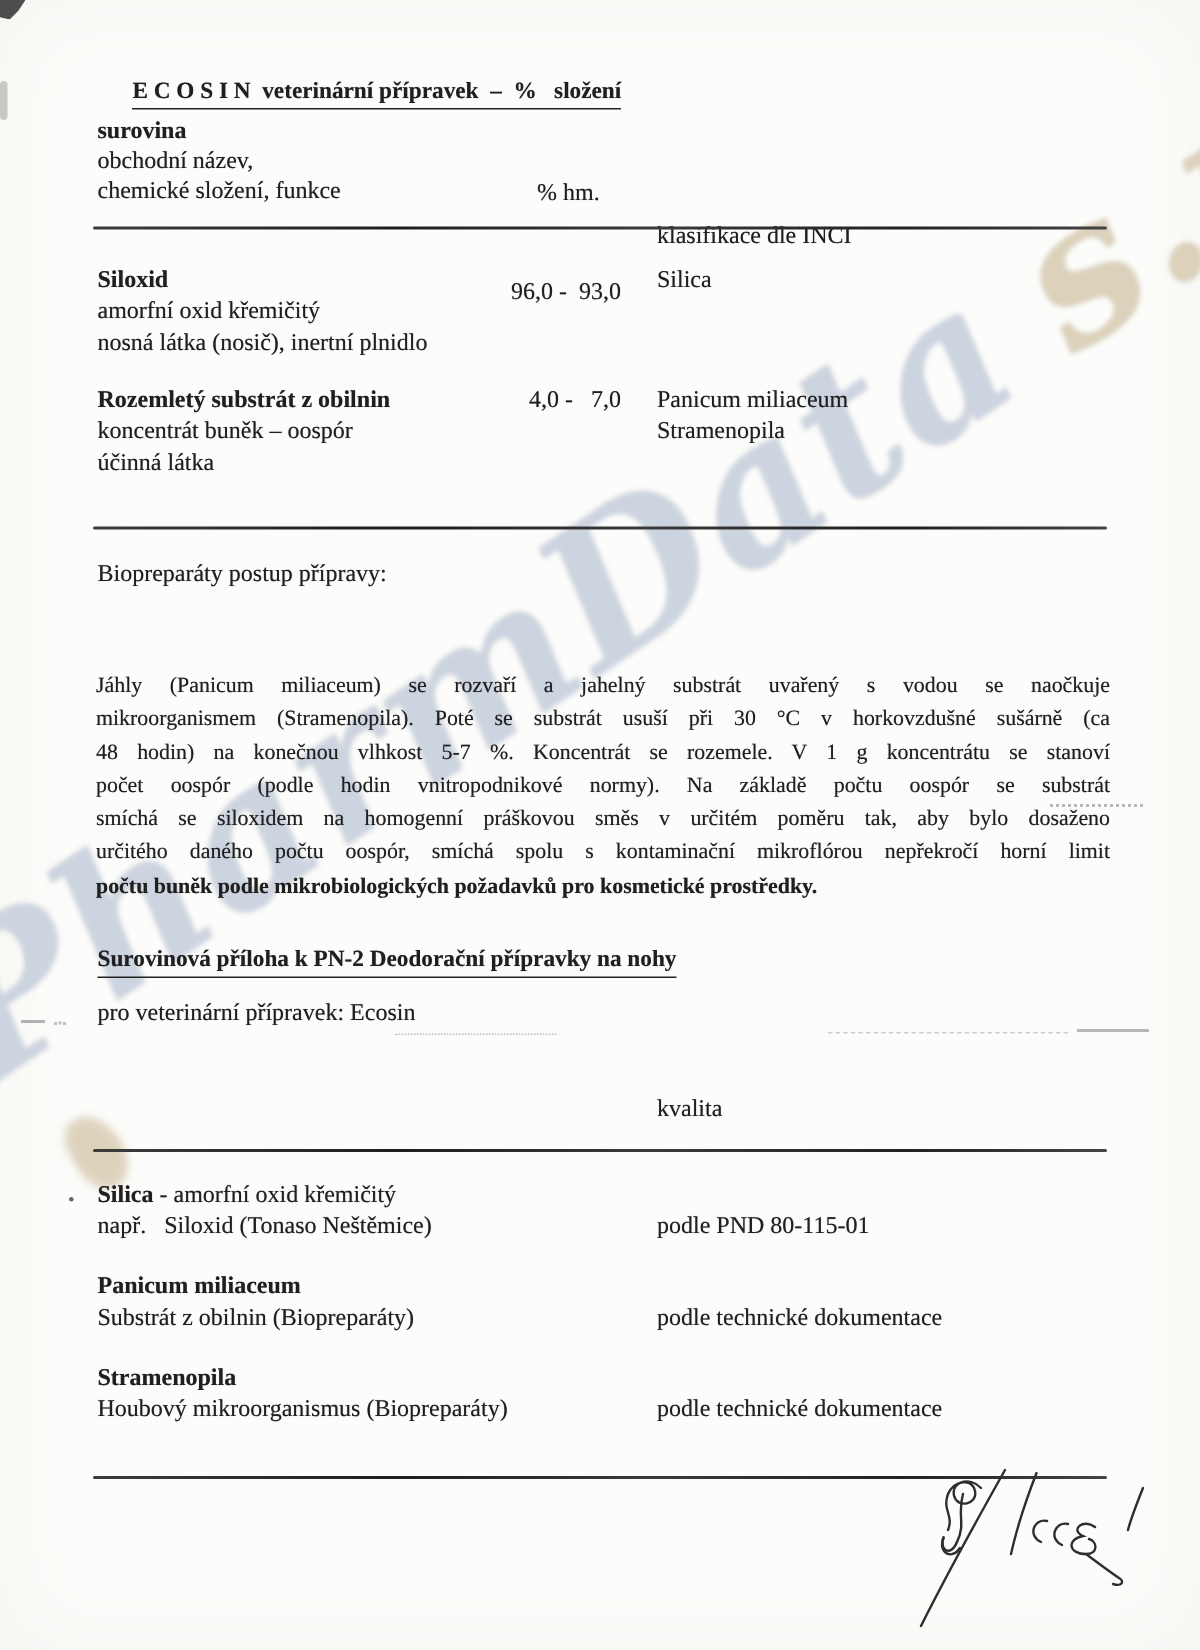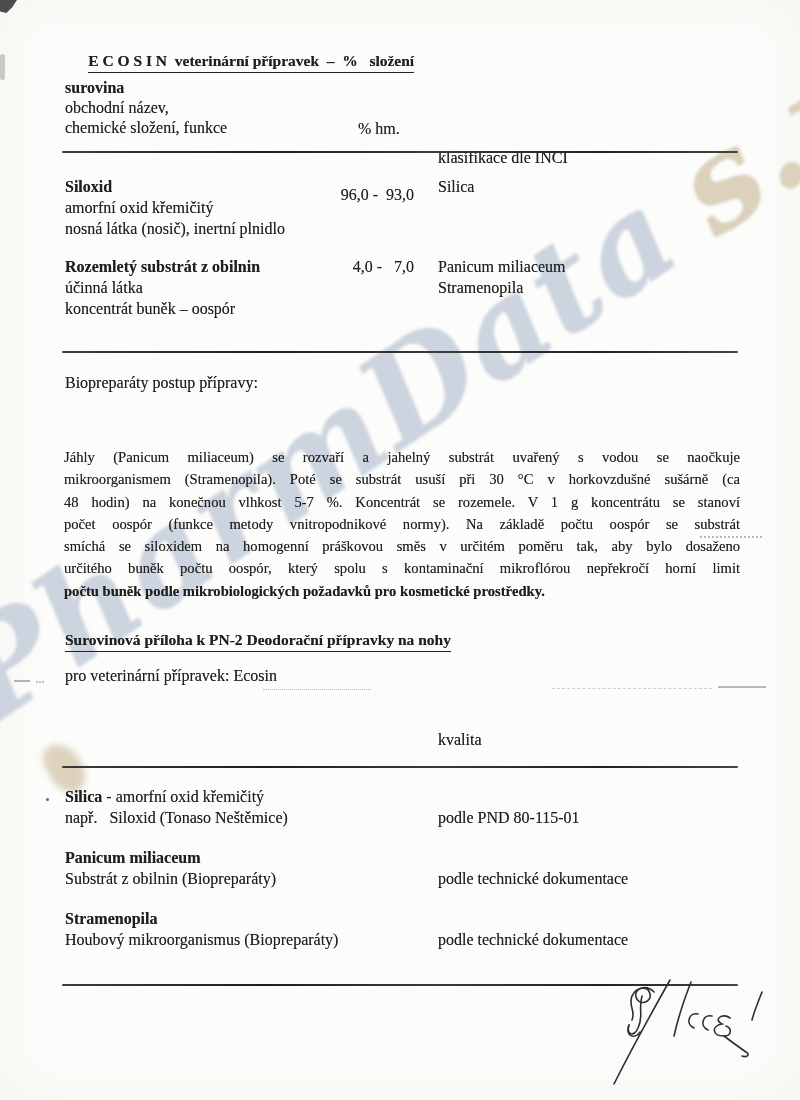--- a/index.html
+++ b/index.html
@@ -108,40 +108,40 @@
     <div class="abs fs" style="left:65px; top:176px;">
       <div class="b pre">Siloxid</div>
       <div class="pre">amorfní oxid křemičitý</div>
       <div class="pre">nosná látka (nosič), inertní plnidlo</div>
     </div>
     <div class="abs fs pre col2" style="top:184px;text-align:right;">96,0 -  93,0</div>
     <div class="abs fs pre col3" style="top:176px;">Silica</div>
 
     <div class="abs fs" style="left:65px; top:256px;">
       <div class="b pre">Rozemletý substrát z obilnin</div>
+      <div class="pre">koncentrát buněk – oospór</div>
       <div class="pre">účinná látka</div>
-      <div class="pre">koncentrát buněk – oospór</div>
     </div>
     <div class="abs fs pre col2" style="top:256px;text-align:right;">4,0 -   7,0</div>
     <div class="abs fs col3" style="top:256px;">
       <div class="pre">Panicum miliaceum</div>
       <div class="pre">Stramenopila</div>
     </div>
 
     <div class="rule" style="top:351px;"></div>
 
     <div class="abs fs pre" style="left:65px; top:372px;">Biopreparáty postup přípravy:</div>
 
     <div class="abs para">
       <div class="jline">Jáhly (Panicum miliaceum) se rozvaří a jahelný substrát uvařený s vodou se naočkuje</div>
       <div class="jline">mikroorganismem (Stramenopila). Poté se substrát usuší při 30 °C v horkovzdušné sušárně (ca</div>
       <div class="jline">48 hodin) na konečnou vlhkost 5-7 %. Koncentrát se rozemele. V 1 g koncentrátu se stanoví</div>
-      <div class="jline">počet oospór (funkce metody vnitropodnikové normy).  Na základě počtu oospór se substrát</div>
+      <div class="jline">počet oospór (podle hodin vnitropodnikové normy).  Na základě počtu oospór se substrát</div>
       <div class="jline">smíchá se siloxidem na homogenní práškovou směs v určitém poměru tak, aby bylo dosaženo</div>
-      <div class="jline">určitého buněk počtu oospór, který spolu s kontaminační mikroflórou nepřekročí horní limit</div>
+      <div class="jline">určitého daného počtu oospór, smíchá spolu s kontaminační mikroflórou nepřekročí horní limit</div>
       <div class="jline-last">počtu buněk podle mikrobiologických požadavků pro kosmetické prostředky.</div>
     </div>
     <div class="artifact" style="left:700px; top:536px; width:62px; border-top:2px dotted #777; opacity:.5;"></div>
 
     <div class="abs title" style="left:65px; top:631px;">
       <span class="uline">Surovinová příloha k PN-2 Deodorační přípravky na nohy</span>
     </div>
 
     <div class="abs fs pre" style="left:65px; top:665px;">pro veterinární přípravek: Ecosin</div>
 

